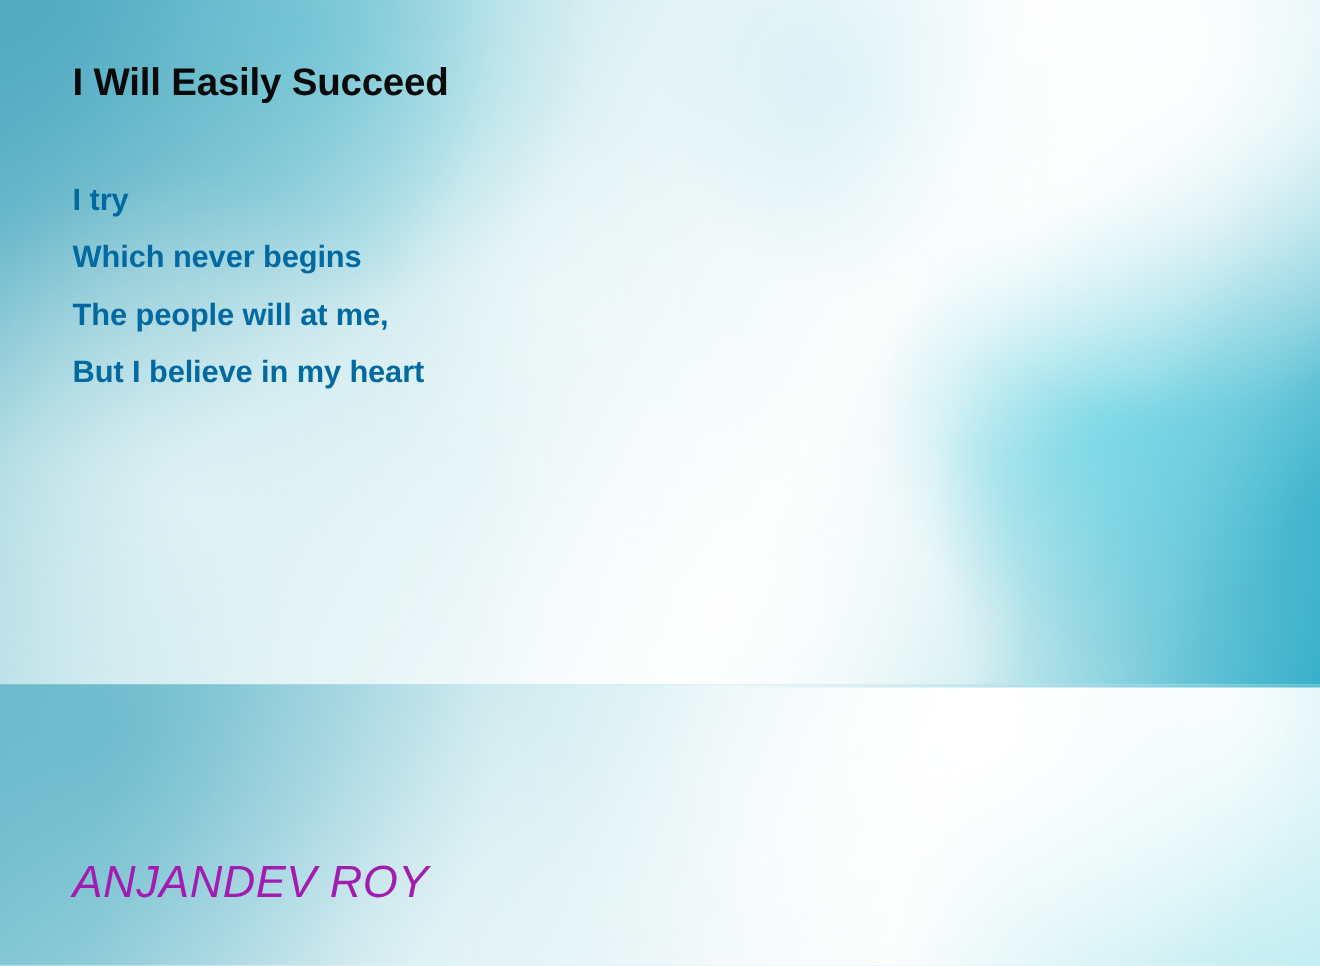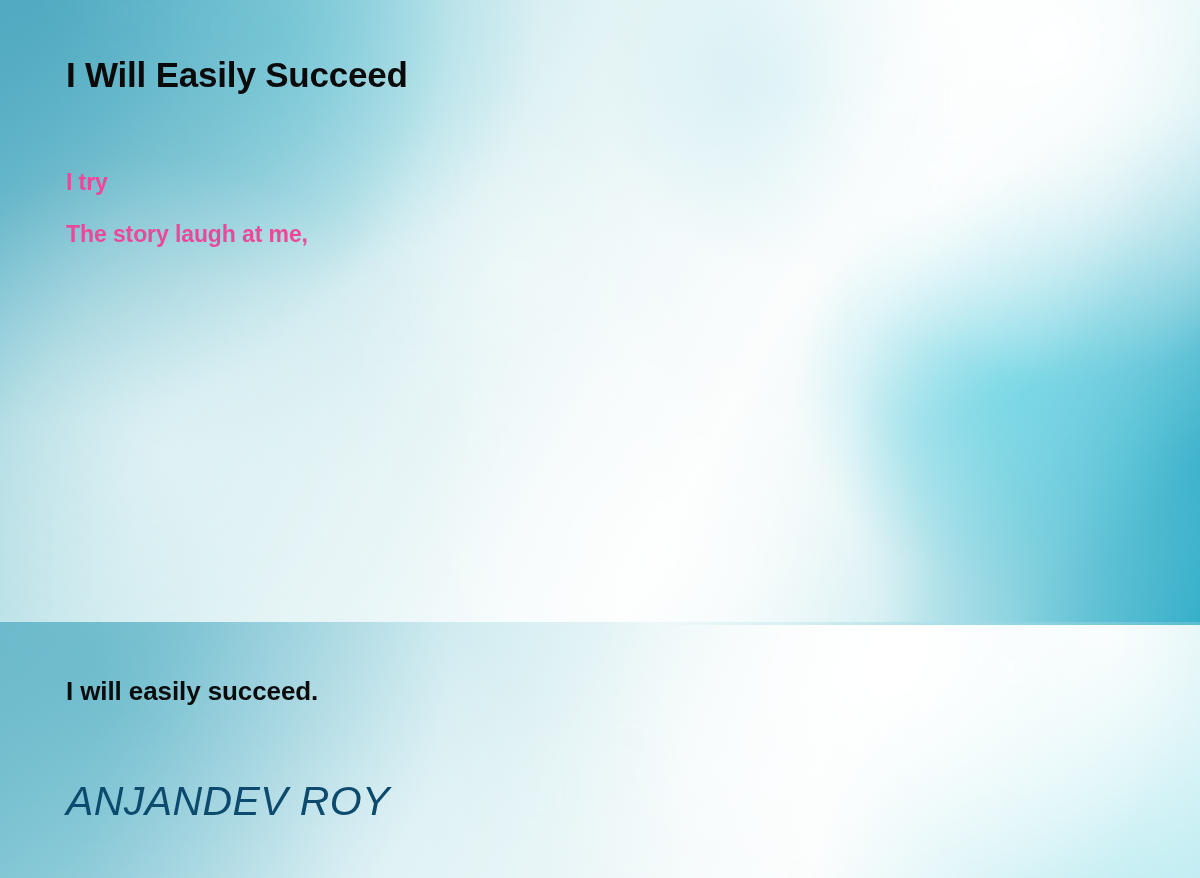--- a/index.html
+++ b/index.html
@@ -133,23 +133,23 @@
   }
 
   #poem-body {
     position: absolute;
     left: 66px;
     top: 156px;
     width: 820px;
   }
 
   .poem-line {
-    font-size: 23px;
+    font-size: 28px;
     font-weight: bold;
-    color: #ec4899;
+    color: #0369a1;
     line-height: 52px;
     height: 52px;
     white-space: nowrap;
     letter-spacing: -0.1px;
   }
 
   #closing-line {
     position: absolute;
     left: 66px;
     top: 676px;
@@ -160,21 +160,21 @@
     letter-spacing: -0.1px;
   }
 
   #author-name {
     position: absolute;
     left: 66px;
     top: 778px;
     font-size: 41px;
     font-weight: normal;
     font-style: italic;
-    color: #0c4a6e;
+    color: #a21caf;
     white-space: nowrap;
     letter-spacing: 0.4px;
   }
 </style>
 </head>
 <body>
 
 <div id="poem-card">
 
   <div class="bg-section" id="section-top">
@@ -188,21 +188,22 @@
   </div>
 
   <div id="seam-bleed"></div>
 
   <div class="text-layer">
 
     <div id="poem-title">I Will Easily Succeed</div>
 
     <div id="poem-body">
       <div class="poem-line">I try</div>
-      <div class="poem-line">The story laugh at me,</div>
+      <div class="poem-line">Which never begins</div>
+      <div class="poem-line">The people will at me,</div>
+      <div class="poem-line">But I believe in my heart</div>
     </div>
 
-    <div id="closing-line">I will easily succeed.</div>
 
     <div id="author-name">ANJANDEV ROY</div>
 
   </div>
 </div>
 
 </body></html>

